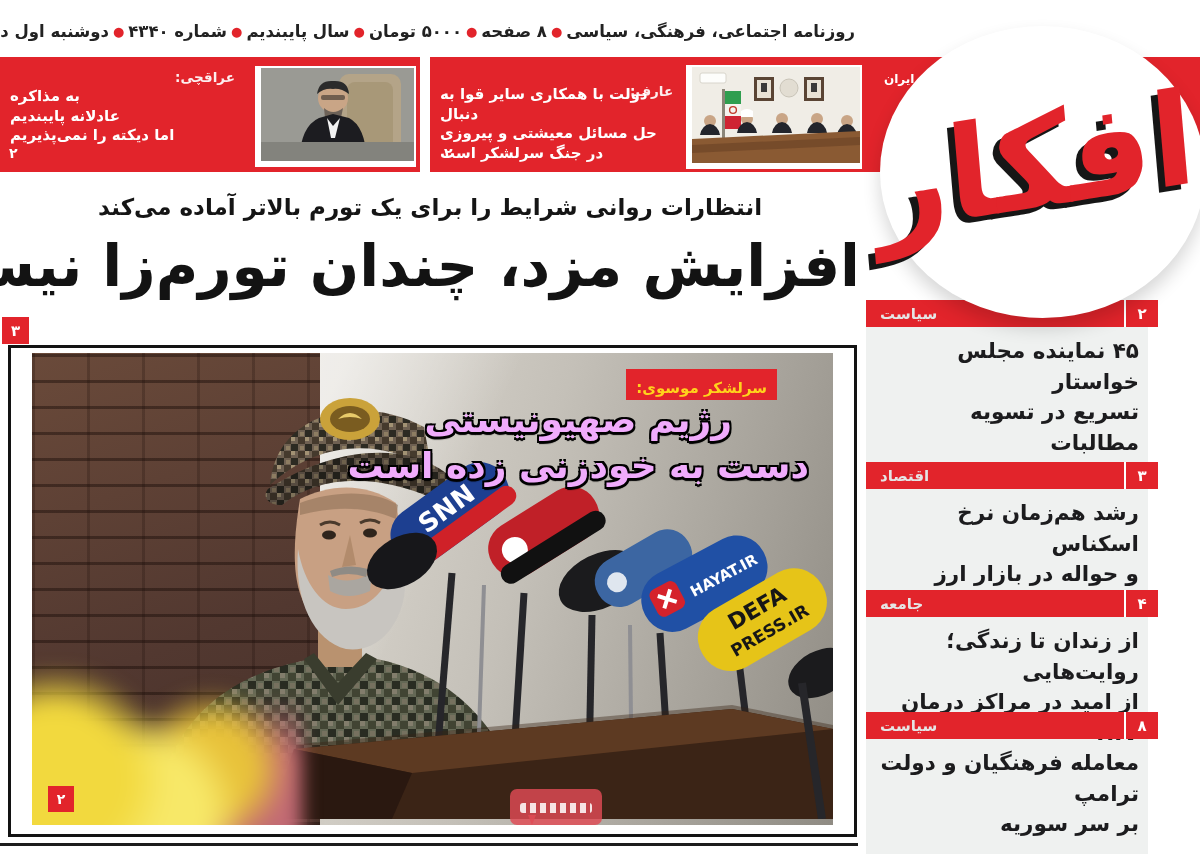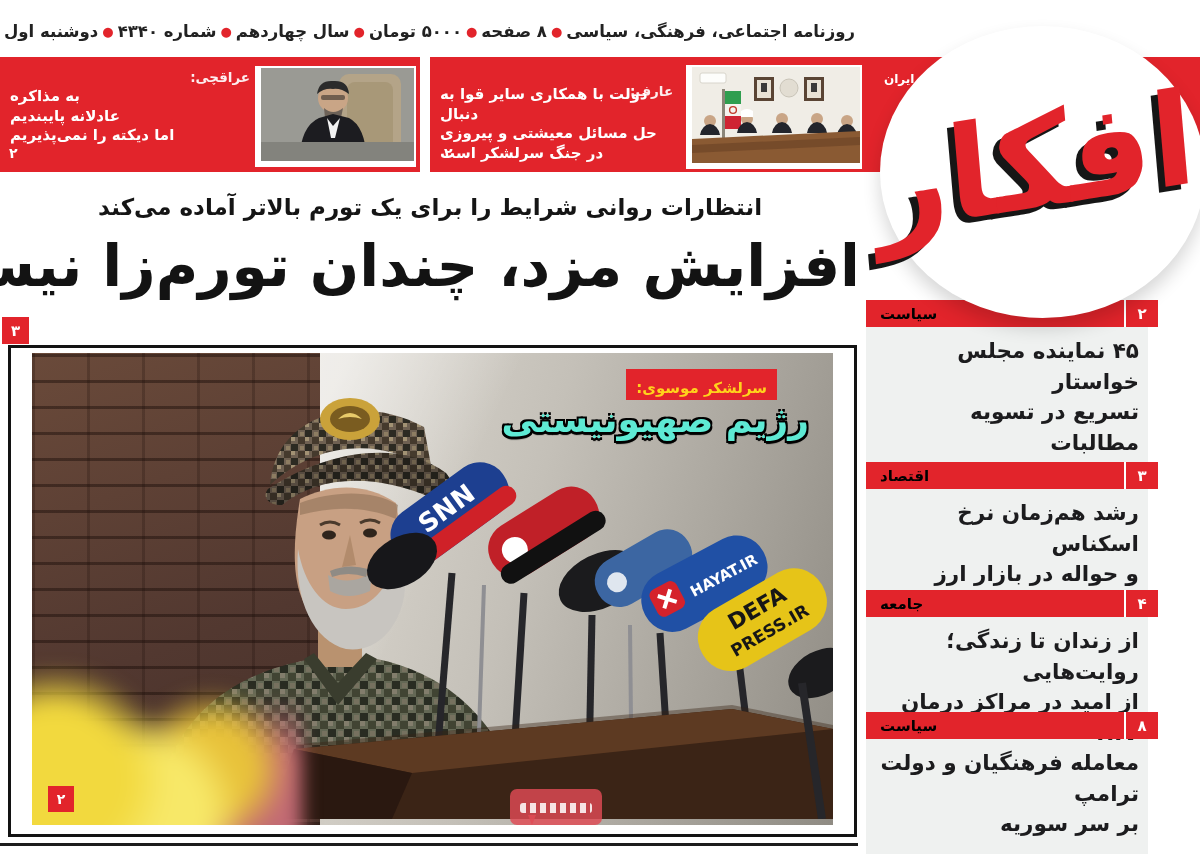--- a/index.html
+++ b/index.html
@@ -44,52 +44,52 @@
                 linear-gradient(105deg,#ddd9d1 0%,#c4c0b8 40%,#a39f97 78%,#8f8b83 100%);}
   .scene-svg{position:absolute;inset:0;}
   .flowers{position:absolute;left:-30px;bottom:-34px;width:300px;height:190px;filter:blur(9px);
      background:
        radial-gradient(circle at 18% 58%, #f2d93e 0 26%, rgba(242,217,62,0) 42%),
        radial-gradient(circle at 46% 78%, #f7e868 0 30%, rgba(247,232,104,0) 48%),
        radial-gradient(circle at 70% 52%, #e8c23a 0 18%, rgba(232,194,58,0) 34%),
        radial-gradient(circle at 90% 80%, #c26a74 0 22%, rgba(194,106,116,0) 40%);}
   .photo-label{position:absolute;right:56px;top:16px;background:#e2242b;color:#ffd21c;
                font-size:15px;font-weight:bold;padding:10px 10px 3px;}
-  .photo-headline{position:absolute;right:24px;top:44px;text-align:center;color:#5eead4;font-size:36px;
+  .photo-headline{position:absolute;right:24px;top:44px;text-align:center;color:#f0abfc;font-size:36px;
       font-weight:bold;line-height:1.28;
       text-shadow:2px 2px 0 #000,-2px 2px 0 #000,2px -2px 0 #000,-2px -2px 0 #000,0 3px 1px #000;}
   .badge-photo{left:16px;bottom:13px;width:26px;height:26px;font-size:14px;position:absolute;}
   .watermark{position:absolute;left:478px;bottom:0;width:92px;height:36px;background:rgba(224,74,84,.82);
              border-radius:7px;}
   .watermark:after{content:"";position:absolute;left:18px;bottom:-10px;border:10px solid transparent;
              border-top-color:rgba(224,74,84,.82);border-left-width:4px;border-right-width:4px;}
   .watermark .wm-mark{position:absolute;inset:7px 10px;border-radius:3px;
              background:repeating-linear-gradient(90deg, rgba(255,255,255,.85) 0 6px, rgba(255,255,255,0) 6px 10px);
              height:10px;top:14px;}
   .bottom-rule{left:0;top:843px;width:858px;height:3px;background:#1d1d1d;}
   
   .sidebar{left:866px;top:300px;width:292px;height:554px;}
   .sidebar-bg{position:absolute;left:0;top:0;width:282px;height:554px;background:#eff1f0;}
   .sb-item{position:absolute;left:0;width:292px;}
   .sb-bar{display:flex;direction:ltr;align-items:stretch;height:27px;background:#e2242b;}
-  .sb-section{flex:1;display:flex;align-items:center;color:#000000;font-size:15px;font-weight:bold;
+  .sb-section{flex:1;display:flex;align-items:center;color:#e5e5e5;font-size:15px;font-weight:bold;
               padding-left:14px;direction:rtl;justify-content:flex-end;}
   .sb-div{width:2px;background:#fff;}
   .sb-num{width:32px;display:flex;align-items:center;justify-content:center;color:#fff;
           font-size:15px;font-weight:bold;}
   .sb-headline{margin:9px 19px 0 14px;text-align:right;font-size:21.5px;font-weight:bold;
                color:#1c1c1e;line-height:1.42;}
 </style>
 </head>
 <body>
 
 <div class="page">
 
   <div class="abs info-line">
-    <span>روزنامه اجتماعی، فرهنگی، سیاسی</span><span class="dot">●</span><span>۸ صفحه</span><span class="dot">●</span><span>۵۰۰۰ تومان</span><span class="dot">●</span><span>سال چهاردهم</span><span class="dot">●</span><span>شماره ۴۳۴۰</span><span class="dot">●</span><span>دوشنبه اول دی ۱۴۰۴</span>
+    <span>روزنامه اجتماعی، فرهنگی، سیاسی</span><span class="dot">●</span><span>۸ صفحه</span><span class="dot">●</span><span>۵۰۰۰ تومان</span><span class="dot">●</span><span>سال پایبندیم</span><span class="dot">●</span><span>شماره ۴۳۴۰</span><span class="dot">●</span><span>دوشنبه اول دی ۱۴۰۴</span>
   </div>
 
   <div class="abs red-band"></div>
   <div class="abs logo-circle"></div>
   <div class="abs logo-text">افکار</div>
   <div class="abs logo-tagline">روزنامه صبح ایران</div>
 
   <div class="abs box-araghchi">
     <div class="abs tb-photo" style="left:255px;top:9px;width:157px;height:97px;">
       <svg width="153" height="93" viewBox="0 0 153 93">
@@ -98,21 +98,21 @@
         <rect x="86" y="14" width="46" height="72" rx="8" fill="#a89878"></rect>
         <circle cx="72" cy="30" r="15" fill="#c9a586"></circle>
         <path d="M56,26 Q58,12 72,13 Q87,12 88,26 Q80,20 72,21 Q63,20 56,26Z" fill="#2b2b2b"></path>
         <rect x="60" y="27" width="24" height="5" rx="2" fill="#4a4038" opacity=".7"></rect>
         <path d="M63,40 Q72,48 82,40 L80,50 H64Z" fill="#6d6258"></path>
         <path d="M38,92 Q40,58 58,50 L72,46 L88,50 Q104,58 106,92Z" fill="#1c1c20"></path>
         <path d="M66,50 L72,58 L79,50 L74,70 L70,70Z" fill="#f2f2f2"></path>
         <rect x="0" y="74" width="153" height="19" fill="#83837d"></rect>
       </svg>
     </div>
-    <div class="abs tb-label" style="left:160px;top:12px;width:90px;text-align:right;">عراقچی:</div>
+    <div class="abs tb-label" style="left:160px;top:12px;width:90px;text-align:center;">عراقچی:</div>
     <div class="abs" style="left:10px;top:30px;width:240px;text-align:left;">
       <div class="tb-line">به مذاکره</div>
       <div class="tb-line">عادلانه پایبندیم</div>
       <div class="tb-line">اما دیکته را نمی‌پذیریم</div>
     </div>
     <div class="abs tb-num" style="left:9px;top:88px;">۲</div>
   </div>
 
   <div class="abs" style="left:430px;top:57px;width:440px;height:115px;">
     <div class="abs tb-photo" style="left:256px;top:8px;width:172px;height:100px;">
@@ -274,20 +274,21 @@
           <ellipse cx="788" cy="320" rx="34" ry="22" transform="rotate(-28 788 320)" fill="#1b1b1d"></ellipse>
           <path d="M770,330 L790,466" stroke="#26262a" stroke-width="8" fill="none"></path>
         </g>
       </svg>
 
       <div class="flowers"></div>
 
       <div class="photo-label">سرلشکر موسوی:</div>
       <div class="photo-headline">
         <div>رژیم صهیونیستی</div>
+        <div>دست به خودزنی زده است</div>
       </div>
       <div class="badge badge-photo">۲</div>
       <div class="watermark">
           <div class="wm-mark"></div>
         </div>
     </div>
   </div>
   <div class="abs bottom-rule"></div>
 
   <div class="abs sidebar">

